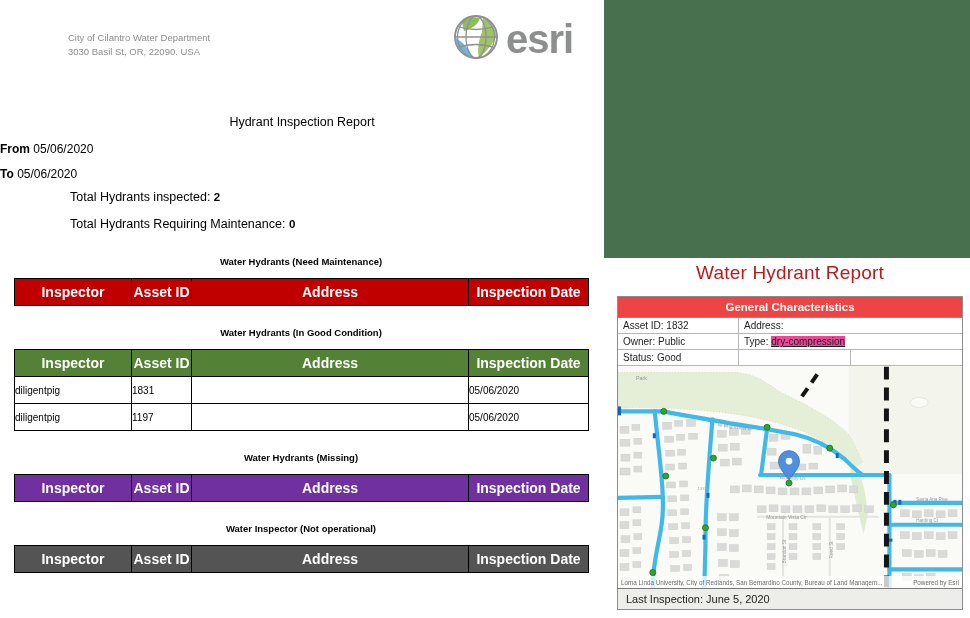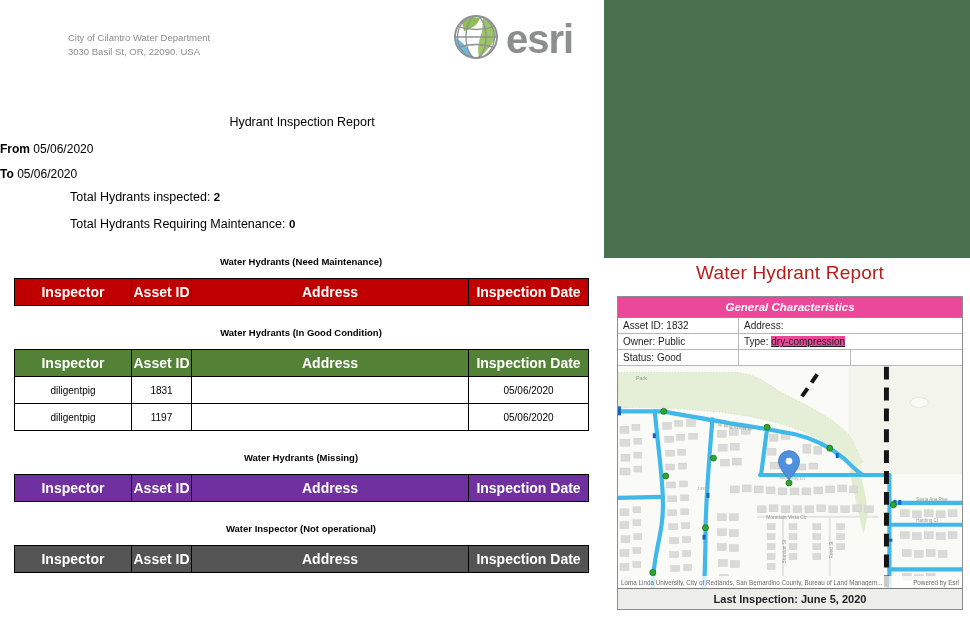--- a/index.html
+++ b/index.html
@@ -14,21 +14,21 @@
   .from-line,.to-line{position:absolute;left:0;width:604px;text-align:left;font-size:12px;}
   .from-line{top:142px;} .to-line{top:167px;}
   .bold{font-weight:700;}
   .total-line{position:absolute;left:70px;font-size:12.5px;}
   .total1{top:190px;} .total2{top:217px;}
   .total-line b{font-size:11.5px;}
   #sections{position:absolute;left:14px;top:256px;width:574px;}
   .sec-title{text-align:center;font-size:9.5px;font-weight:700;margin:0 0 10px 0;line-height:12px;}
   table.rpt{border-collapse:collapse;width:574px;margin:0 0 21px 0;table-layout:fixed;}
   table.rpt th{color:#fff;font-size:14px;font-weight:700;border:1.5px solid #000;height:26px;padding:0;}
-  table.rpt td{font-size:10px;border:1.5px solid #000;height:26px;text-align:center;padding:0;background:#fff;}
+  table.rpt td{font-size:10px;border:1.5px solid #000;height:26px;text-align:left;padding:0;background:#fff;}
   
   .banner{position:absolute;left:604px;top:0;width:366px;height:258px;background:#48704E;}
   .panel-title{position:absolute;left:617px;top:262px;width:346px;text-align:center;
                font-size:19px;font-weight:400;color:#b91c1c;letter-spacing:.2px;}
   .panel{position:absolute;left:617px;top:296px;width:346px;border:1px solid #8c8c8c;background:#fff;box-sizing:border-box;}
   .gc-header{background:#9c9c9c;color:#fff;text-align:center;font-size:11.5px;font-weight:600;
              padding:4px 0;border-bottom:1px solid #8c8c8c;}
   .gc-row{display:flex;border-bottom:1px solid #b7b7b7;font-size:10px;color:#1f1f1f;}
   .gc-cell{padding:2px 0 2px 5px;box-sizing:border-box;}
   .gc-c1{width:121px;border-right:1px solid #b7b7b7;}
@@ -37,21 +37,21 @@
   .gc-c3{flex:1;}
   .link{background:#ec4899;text-decoration:underline;color:#1f1f1f;cursor:pointer;}
   .map-wrap{position:relative;width:344px;height:222px;overflow:hidden;background:#fafaf7;}
   .map-attr{position:absolute;left:0;right:0;bottom:0;height:12px;background:rgba(255,255,255,.78);
             display:flex;justify-content:space-between;align-items:center;font-size:6.3px;color:#6b6b6b;
             padding:0 3px;white-space:nowrap;}
   .map-attr .attr-left{overflow:hidden;text-overflow:ellipsis;max-width:262px;}
   .info-bar{display:flex;border-top:1px solid #7a7a7a;background:#ededea;font-size:11px;color:#222;}
   .info-cell{padding:4px 8px;box-sizing:border-box;}
   .info-left{width:174px;border-right:1px solid #b5b5b5;}
-  .info-right{flex:1;text-align:center;font-weight:bold;}
+  .info-right{flex:1;text-align:left;}
   svg text{font-family:"Liberation Sans",sans-serif;}
 </style>
 </head>
 <body>
 
 <div class="page">
 
   <div class="doc">
 
     <div class="org">
@@ -180,21 +180,21 @@
           </tbody>
         </table>
       </div>
   </div>
 
   <div class="banner" style="background: rgb(72, 112, 78);"></div>
 
   <div class="panel-title">Water Hydrant Report</div>
 
   <div class="panel">
-    <div class="gc-header" style="background: #ec4899; font-style: italic;">General Characteristics</div>
+    <div class="gc-header" style="background: #ef4444;">General Characteristics</div>
 
     <div class="gc-row">
       <div class="gc-cell gc-c1">Asset ID: 1832</div>
       <div class="gc-cell gc-c2">Address:</div>
     </div>
     <div class="gc-row">
       <div class="gc-cell gc-c1">Owner: Public</div>
       <div class="gc-cell gc-c2">
         <span>Type: </span><span class="link">dry-compression</span>
       </div>

